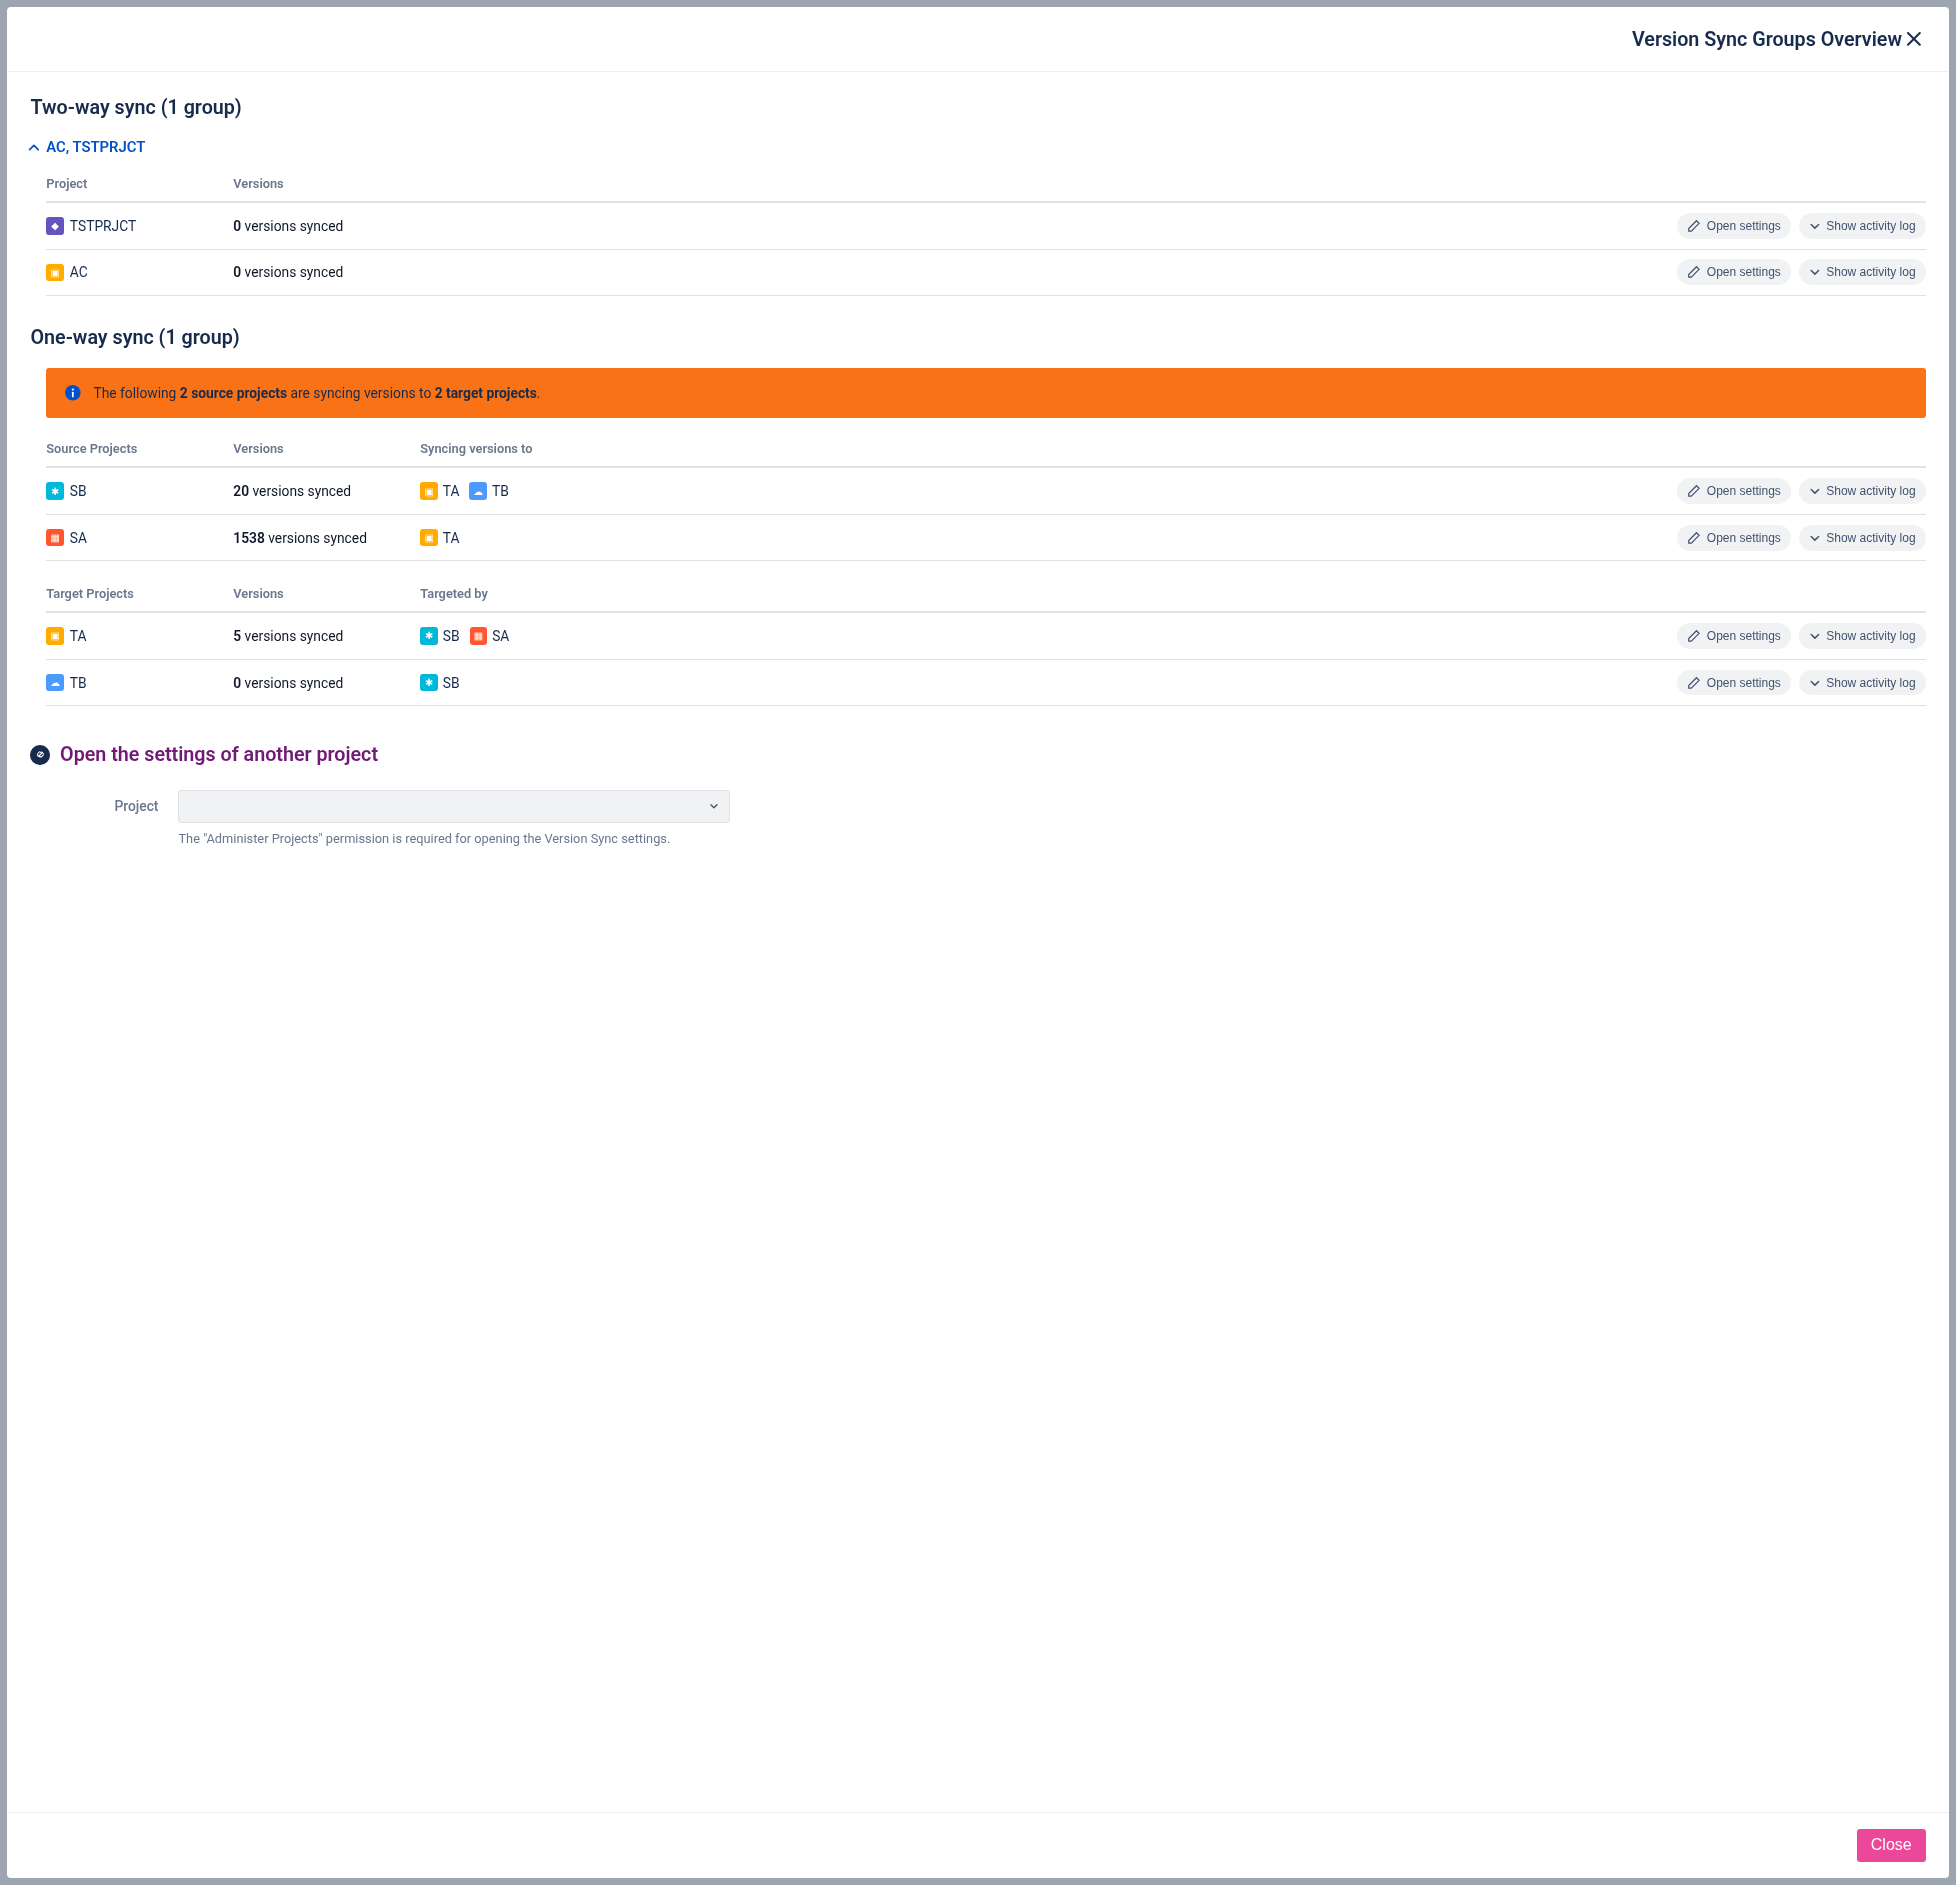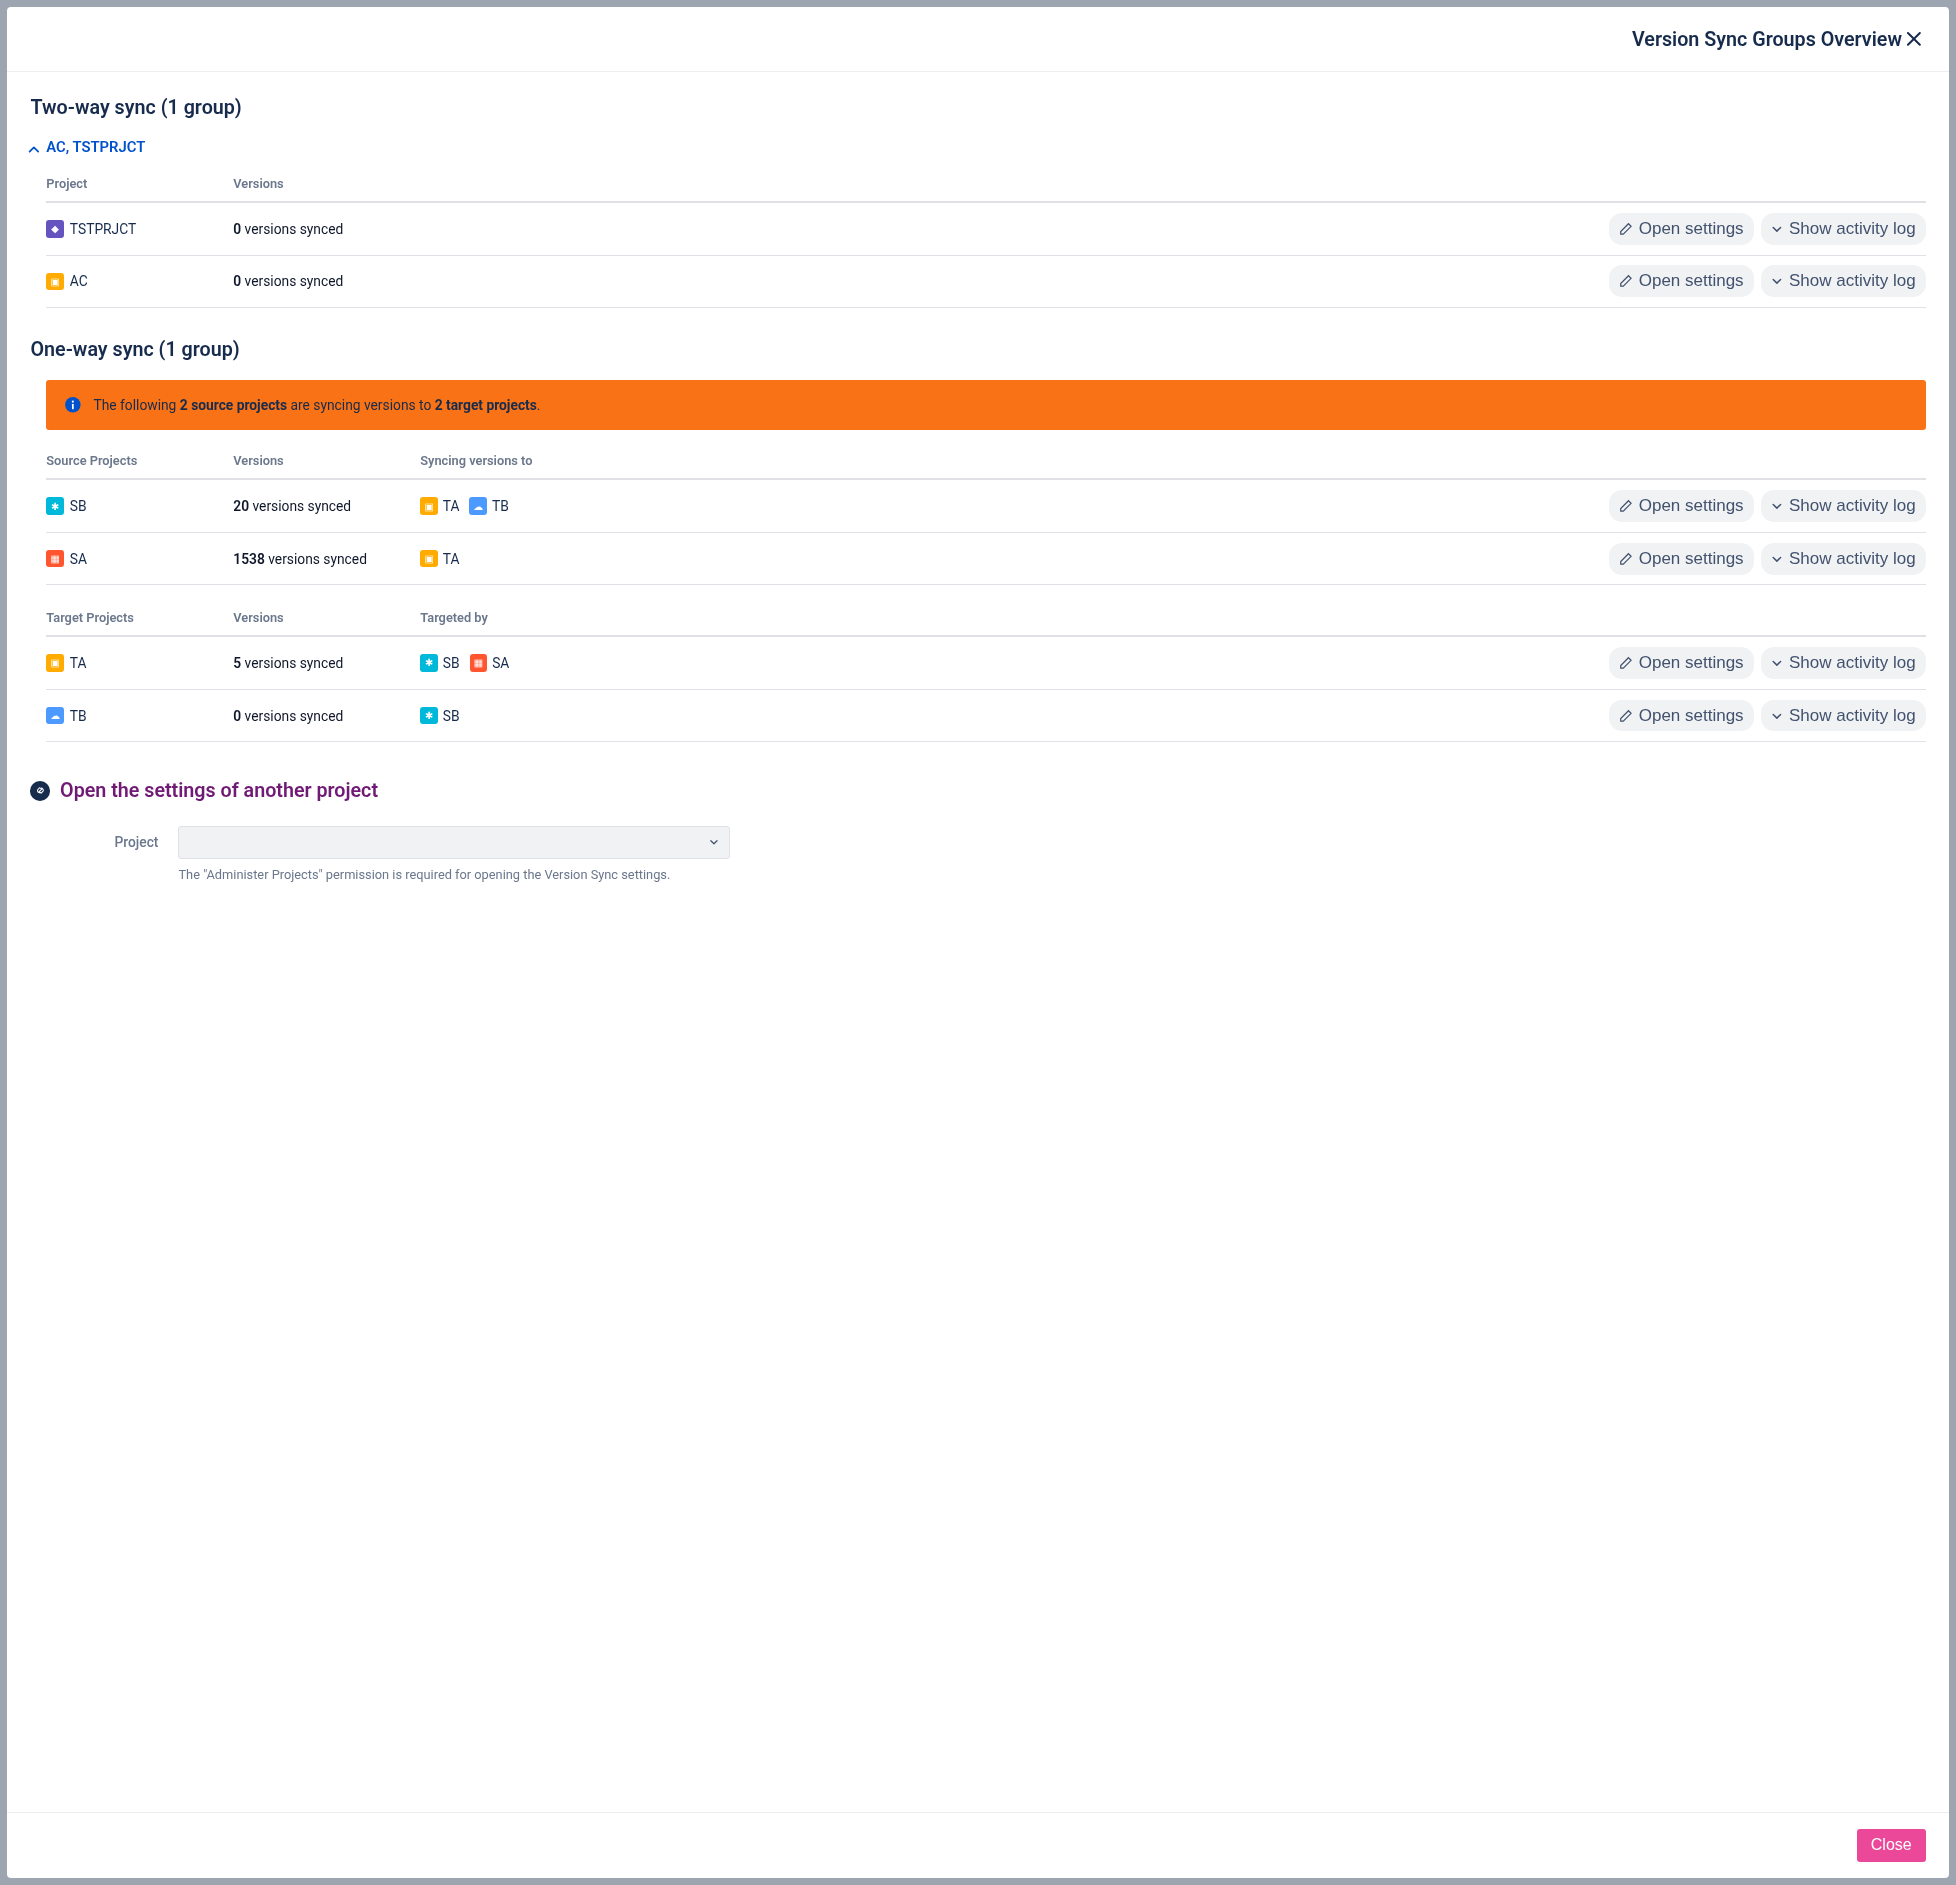--- a/index.html
+++ b/index.html
@@ -43,21 +43,21 @@
     padding: 23.6px 23.6px 23.6px 23.6px;
   }
   .section-title {
     font-size: 19.7px;
     font-weight: 600;
     color: #172B4D;
     margin-bottom: 19.7px;
   }
   .group-header {
     display: flex;
-    align-items: flex-end;
+    align-items: center;
     color: #0052CC;
     font-weight: 600;
     font-size: 14.8px;
     cursor: pointer;
     margin-bottom: 11.8px;
     margin-left: -3.9px;
   }
   .chevron-up {
     display: inline-block;
     margin-right: 5.9px;
@@ -88,21 +88,21 @@
   .col-versions { width: 187px; flex-shrink:0; }
   .col-sync { flex: 1; display:flex; align-items:center; gap:9.9px; }
   .col-actions { display:flex; gap:7.9px; margin-left:auto; }
   .versions-text { color:#0f172a; }
   .versions-text b { font-weight:600; }
   .btn {
     background: #f1f2f4;
     border: none;
     border-radius: 13px;
     padding: 5.9px 9.9px;
-    font-size: 17px;
+    font-size: 12px;
     color: #42526E;
     cursor: pointer;
     display: inline-flex;
     align-items: center;
     gap: 5.9px;
     font-weight: 500;
   }
   .btn svg { flex-shrink:0; }
   .proj-icon {
     width: 17.7px;

